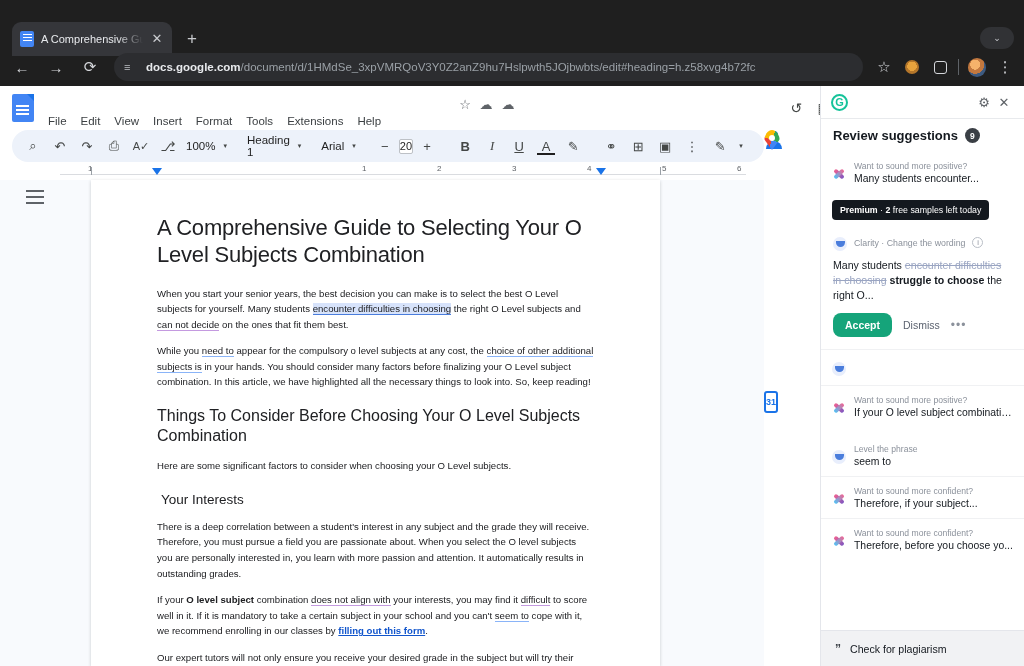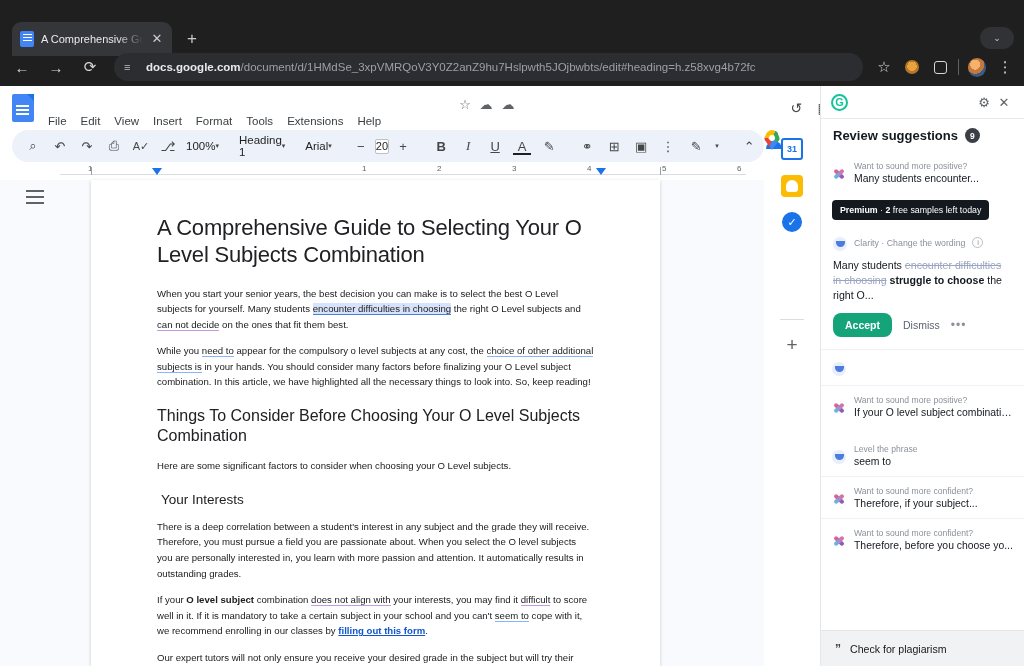--- a/index.html
+++ b/index.html
@@ -125,21 +125,21 @@
 
   
   .toolbar {
     position: absolute; top: 130px; left: 12px; width: 752px; height: 32px;
     background: #edf2fa; border-radius: 16px;
     display: flex; align-items: center; padding: 0 8px; gap: 1px;
   }
   .tb { height: 26px; min-width: 26px; border-radius: 4px; display: flex;
         align-items: center; justify-content: center; color: #444746; font-size: 13px; }
   .tb-sep { width: 1px; height: 18px; background: #c7cbd1; margin: 0 5px; }
-  .tb-dd { display: flex; align-items: center; gap: 0; padding: 0 4px; height: 26px;
+  .tb-dd { display: flex; align-items: center; gap: 8px; padding: 0 4px; height: 26px;
            font-size: 11.5px; color: #1f1f1f; }
   .tb-dd .caret { font-size: 7px; color: #444746; }
   .tb-zoom { width: 58px; justify-content: space-between; }
   .tb-style { width: 95px; justify-content: space-between; }
   .tb-font  { width: 80px; justify-content: space-between; }
   .fontsize-box {
     width: 26px; height: 15px; border: 1px solid #bdc1c6; border-radius: 2px;
     font-size: 11px; color: #1f1f1f; display: flex; align-items: center; justify-content: center;
     background: #fff;
   }
@@ -187,21 +187,21 @@
   }
   .u-blue { border-bottom: 1.2px solid #8ab4f8; }
   .hl-blue { background: #d7e3fb; border-bottom: 1.6px solid #4a7ddc; }
   .u-purple { border-bottom: 1.2px solid #c49ae0; }
   .lnk { color: #1155cc; font-weight: 700; text-decoration: underline; }
   .bold { font-weight: 700; }
 
   
   .side-rail {
     position: absolute; top: 130px; right: 204px; width: 56px; bottom: 0;
-    background: #fff; display: flex; flex-direction: column; align-items: center;
+    background: #fff; display: flex; flex-direction: row; align-items: center;
     padding-top: 8px; gap: 15px;
   }
   .rail-ico { width: 22px; height: 22px; border-radius: 4px; position: relative; }
   .rail-cal { background: #fff; border: 2px solid #1a73e8; border-radius: 3px;
               font-size: 9px; color: #1a73e8; text-align: center; line-height: 18px; font-weight: 700; }
   .rail-keep { background: #fbbc04; border-radius: 4px; }
   .rail-keep::after { content:""; position:absolute; left:5px; top:5px; width:12px; height:12px;
                       background:#fff; border-radius:50% 50% 3px 3px; }
   .rail-tasks { width: 20px; height: 20px; border-radius: 50%; background: #1a73e8; position: relative; }
   .rail-tasks::after { content:"✓"; position:absolute; inset:0; color:#fff; font-size:11px;

